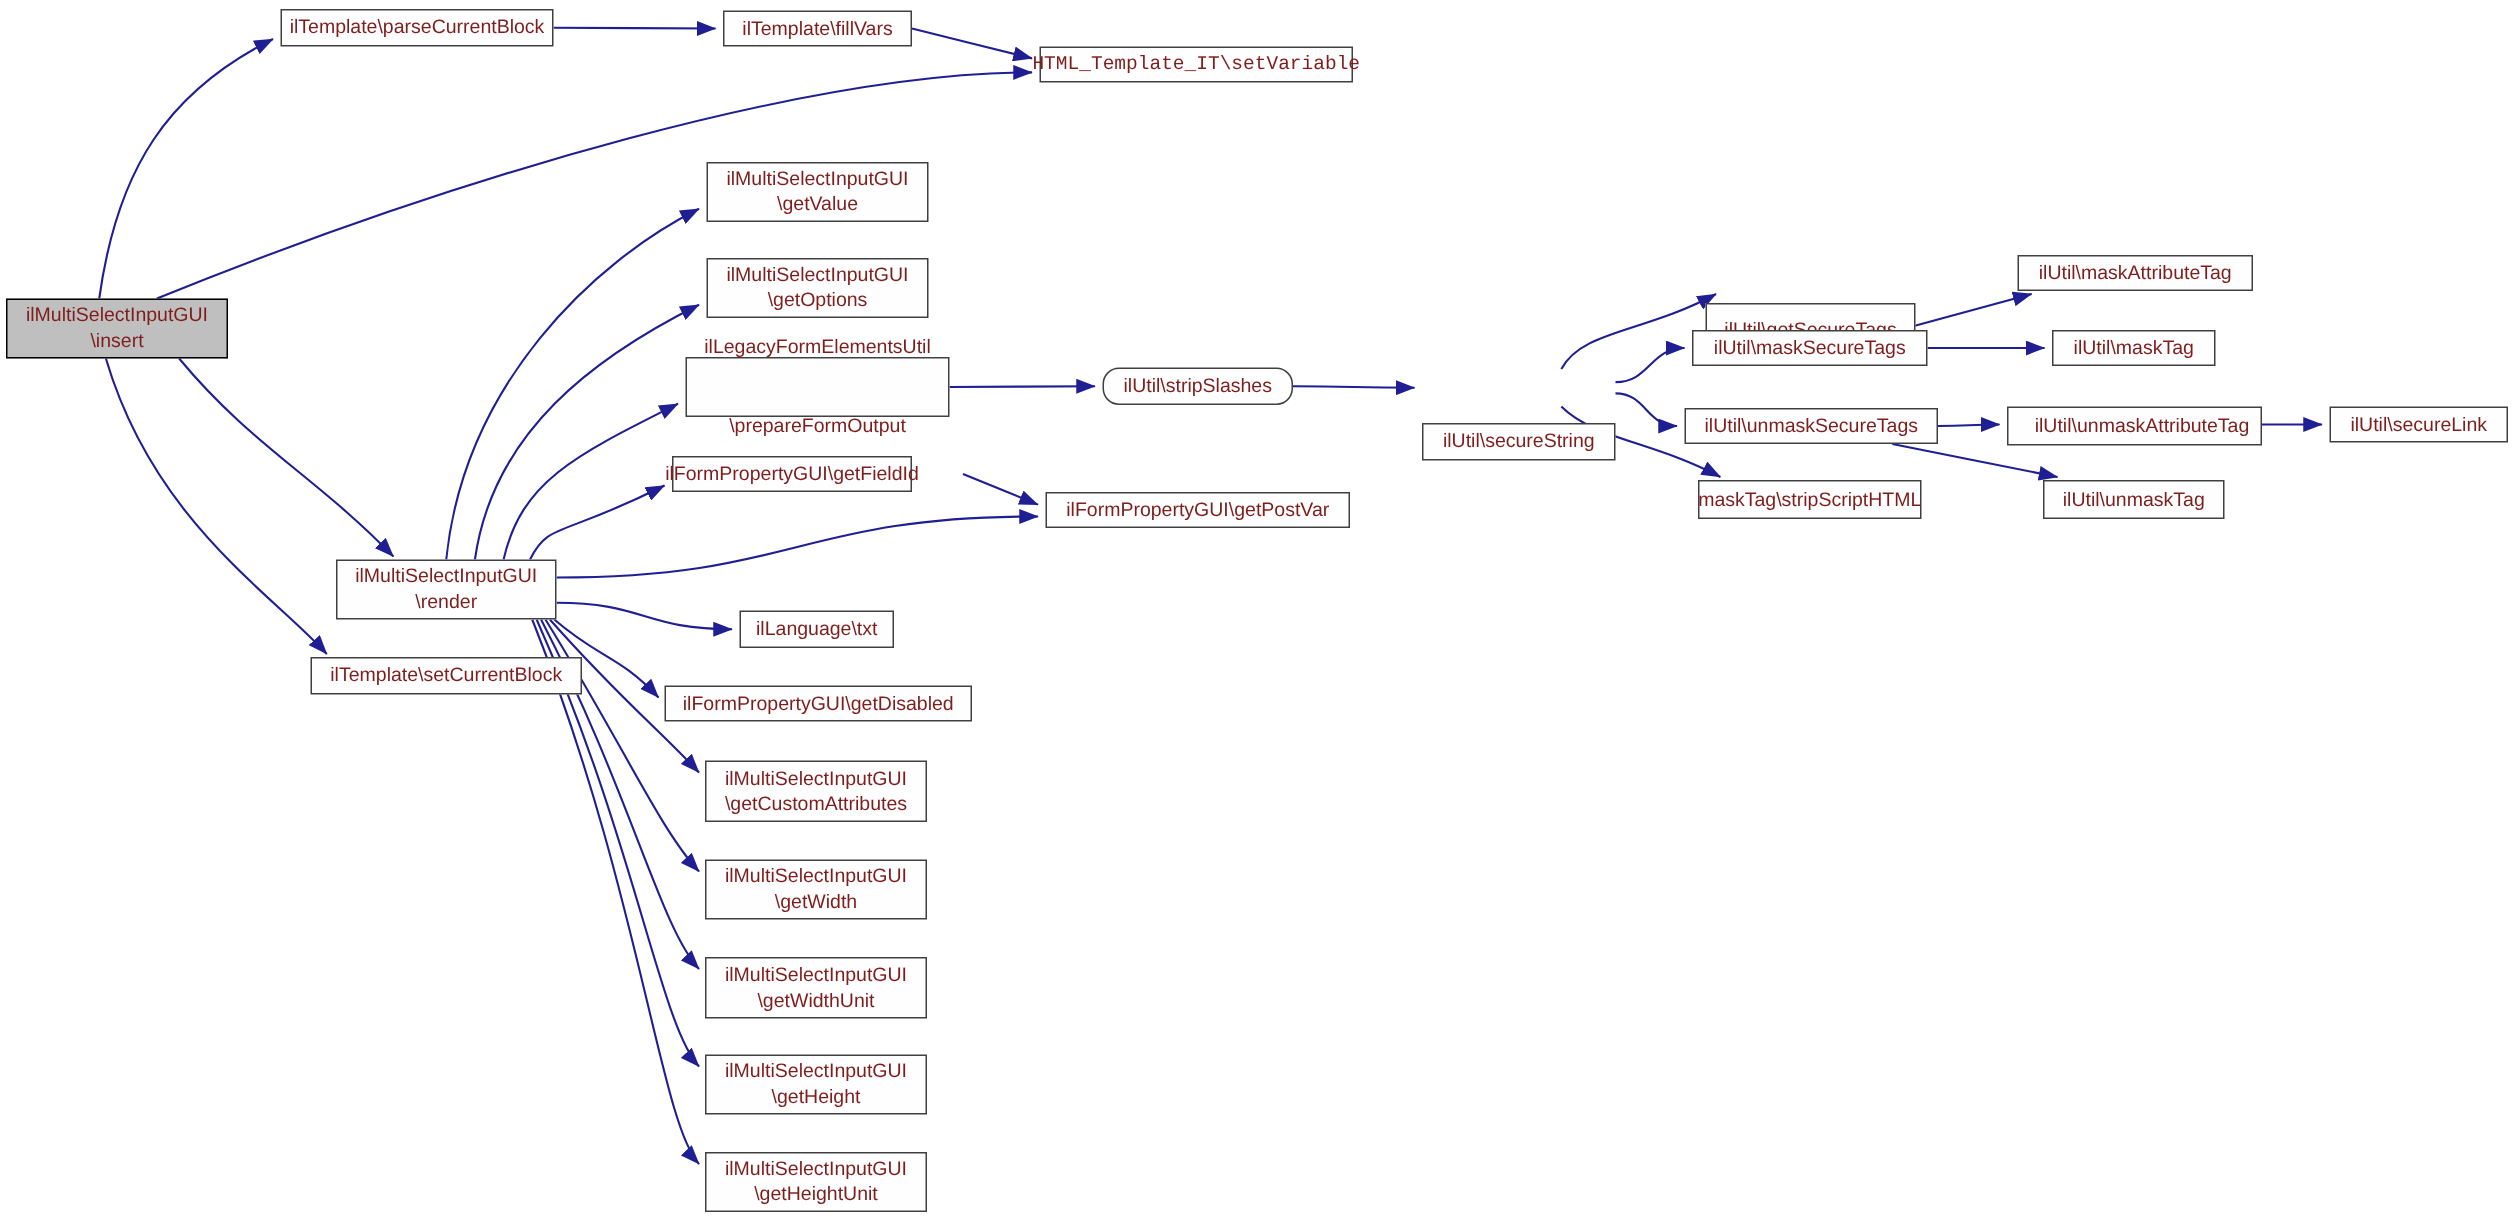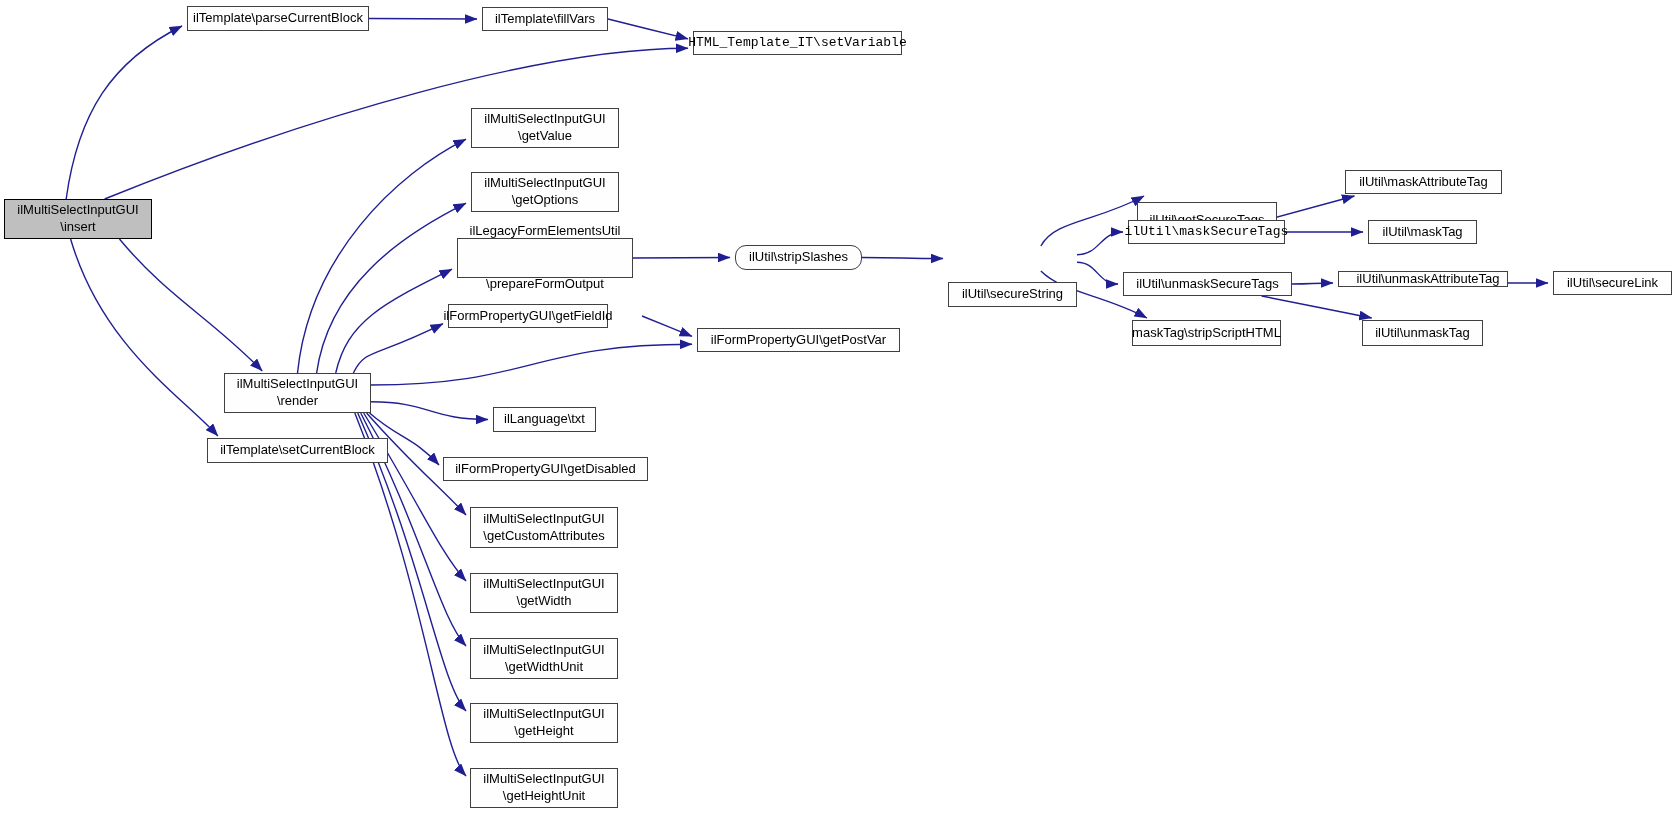--- a/index.html
+++ b/index.html
@@ -9,21 +9,21 @@
     background:#ffffff;
     font-family:"Liberation Sans", sans-serif;
     overflow:hidden;
   }
   #edge-layer{position:absolute;left:0;top:0;width:1676px;height:815px;}
   .node{
     position:absolute;
     box-sizing:border-box;
     border:1px solid #404040;
     background:#fefefe;
-    color:#000000;
+    color:#7f1d1d;
     display:flex;
     flex-direction:column;
     justify-content:center;
     align-items:center;
     font-size:13px;
     line-height:1.3;
     white-space:nowrap;
     text-align:center;
     cursor:pointer;
   }
@@ -103,36 +103,36 @@
     </div>
     <div class="node" style="left: 735px; top: 245px; width: 127px; height: 25px; border-radius: 11px;">
       <span>ilUtil\stripSlashes</span>
     </div>
     <div class="node" style="left: 948px; top: 246px; width: 129px; height: 25px; margin-top: 36px;">
       <span>ilUtil\secureString</span>
     </div>
     <div class="node" style="left: 1137px; top: 174px; width: 140px; height: 36px; margin-top: 28px;">
       <span>ilUtil\getSecureTags</span>
     </div>
-    <div class="node" style="left: 1128px; top: 220px; width: 157px; height: 24px; font-family: Liberation Mono, monospace;">
+    <div class="node" style="left: 1128px; top: 220px; width: 157px; height: 24px;">
       <span>ilUtil\maskSecureTags</span>
     </div>
     <div class="node" style="left: 1123px; top: 272px; width: 169px; height: 24px;">
       <span>ilUtil\unmaskSecureTags</span>
     </div>
     <div class="node" style="left: 1132px; top: 320px; width: 149px; height: 26px;">
       <span>maskTag\stripScriptHTML</span>
     </div>
     <div class="node" style="left: 1345px; top: 170px; width: 157px; height: 24px;">
       <span>ilUtil\maskAttributeTag</span>
     </div>
     <div class="node" style="left: 1368px; top: 220px; width: 109px; height: 24px;">
       <span>ilUtil\maskTag</span>
     </div>
-    <div class="node" style="left: 1338px; top: 271px; width: 170px; height: 16px; padding-left: 10px;">
+    <div class="node" style="left: 1338px; top: 271px; width: 170px; height: 26px; padding-left: 10px;">
       <span>ilUtil\unmaskAttributeTag</span>
     </div>
     <div class="node" style="left: 1362px; top: 320px; width: 121px; height: 26px;">
       <span>ilUtil\unmaskTag</span>
     </div>
     <div class="node" style="left: 1553px; top: 271px; width: 119px; height: 24px;">
       <span>ilUtil\secureLink</span>
     </div>
     <div class="node" style="left: 448px; top: 304px; width: 160px; height: 24px;">
       <span>ilFormPropertyGUI\getFieldId</span>

